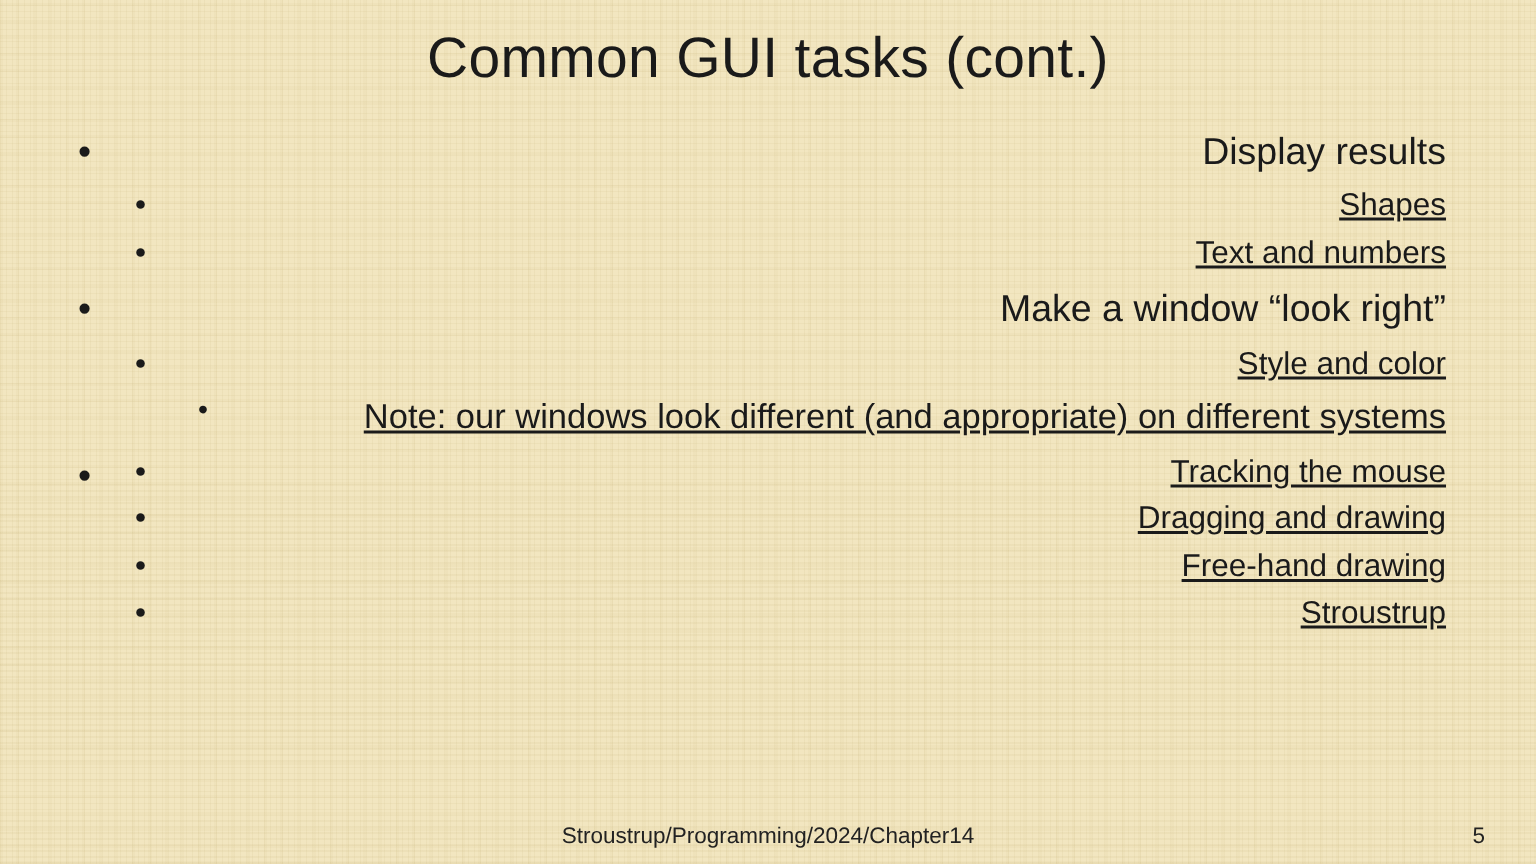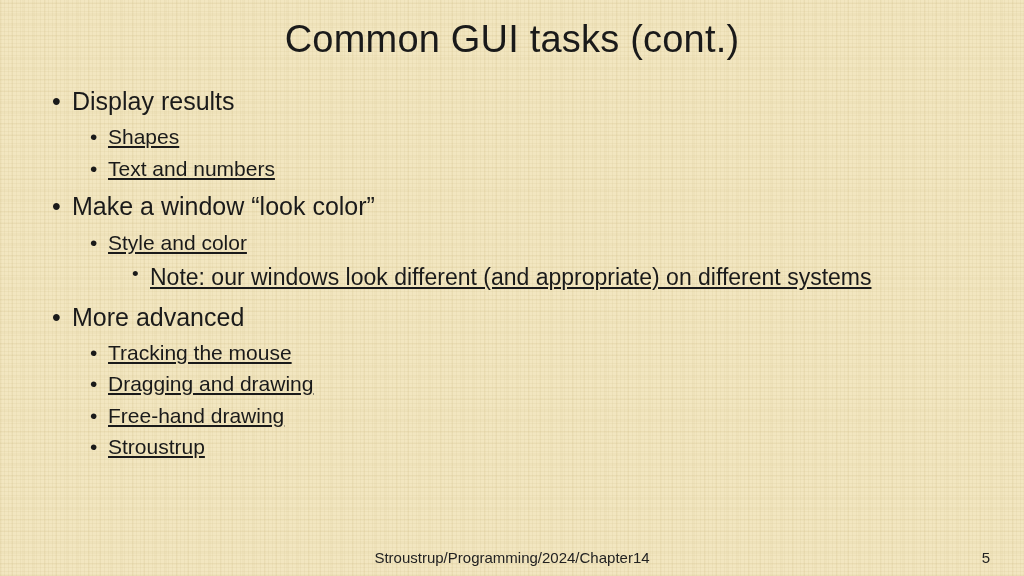--- a/index.html
+++ b/index.html
@@ -38,20 +38,21 @@
   .title {
     text-align: center;
     font-size: 38px;
     font-weight: 400;
     letter-spacing: 0.2px;
     margin-bottom: 22px;
   }
   .content {
     padding-left: 72px;
     padding-right: 60px;
+    text-align: right;
   }
   ul { list-style: none; }
   li { position: relative; }
   li::before {
     content: "•";
     position: absolute;
     left: -18px;
     top: 0;
     line-height: inherit;
   }
@@ -115,35 +116,34 @@
           <li>
             <span>Shapes</span>
           </li>
           <li>
             <span>Text and numbers</span>
           </li>
         </ul>
       </li>
 
       <li>
-        <span>Make a window “look color”</span>
+        <span>Make a window “look right”</span>
         <ul class="lvl2">
           <li>
             <span>Style and color</span>
             <ul class="lvl3">
               <li>
                 <span>Note: our windows look different (and appropriate) on different systems</span>
               </li>
             </ul>
           </li>
         </ul>
       </li>
 
       <li>
-        <span>More advanced</span>
         <ul class="lvl2">
           <li>
             <span>Tracking the mouse</span>
           </li>
           <li>
             <span>Dragging and drawing</span>
           </li>
           <li>
             <span>Free-hand drawing</span>
           </li>

